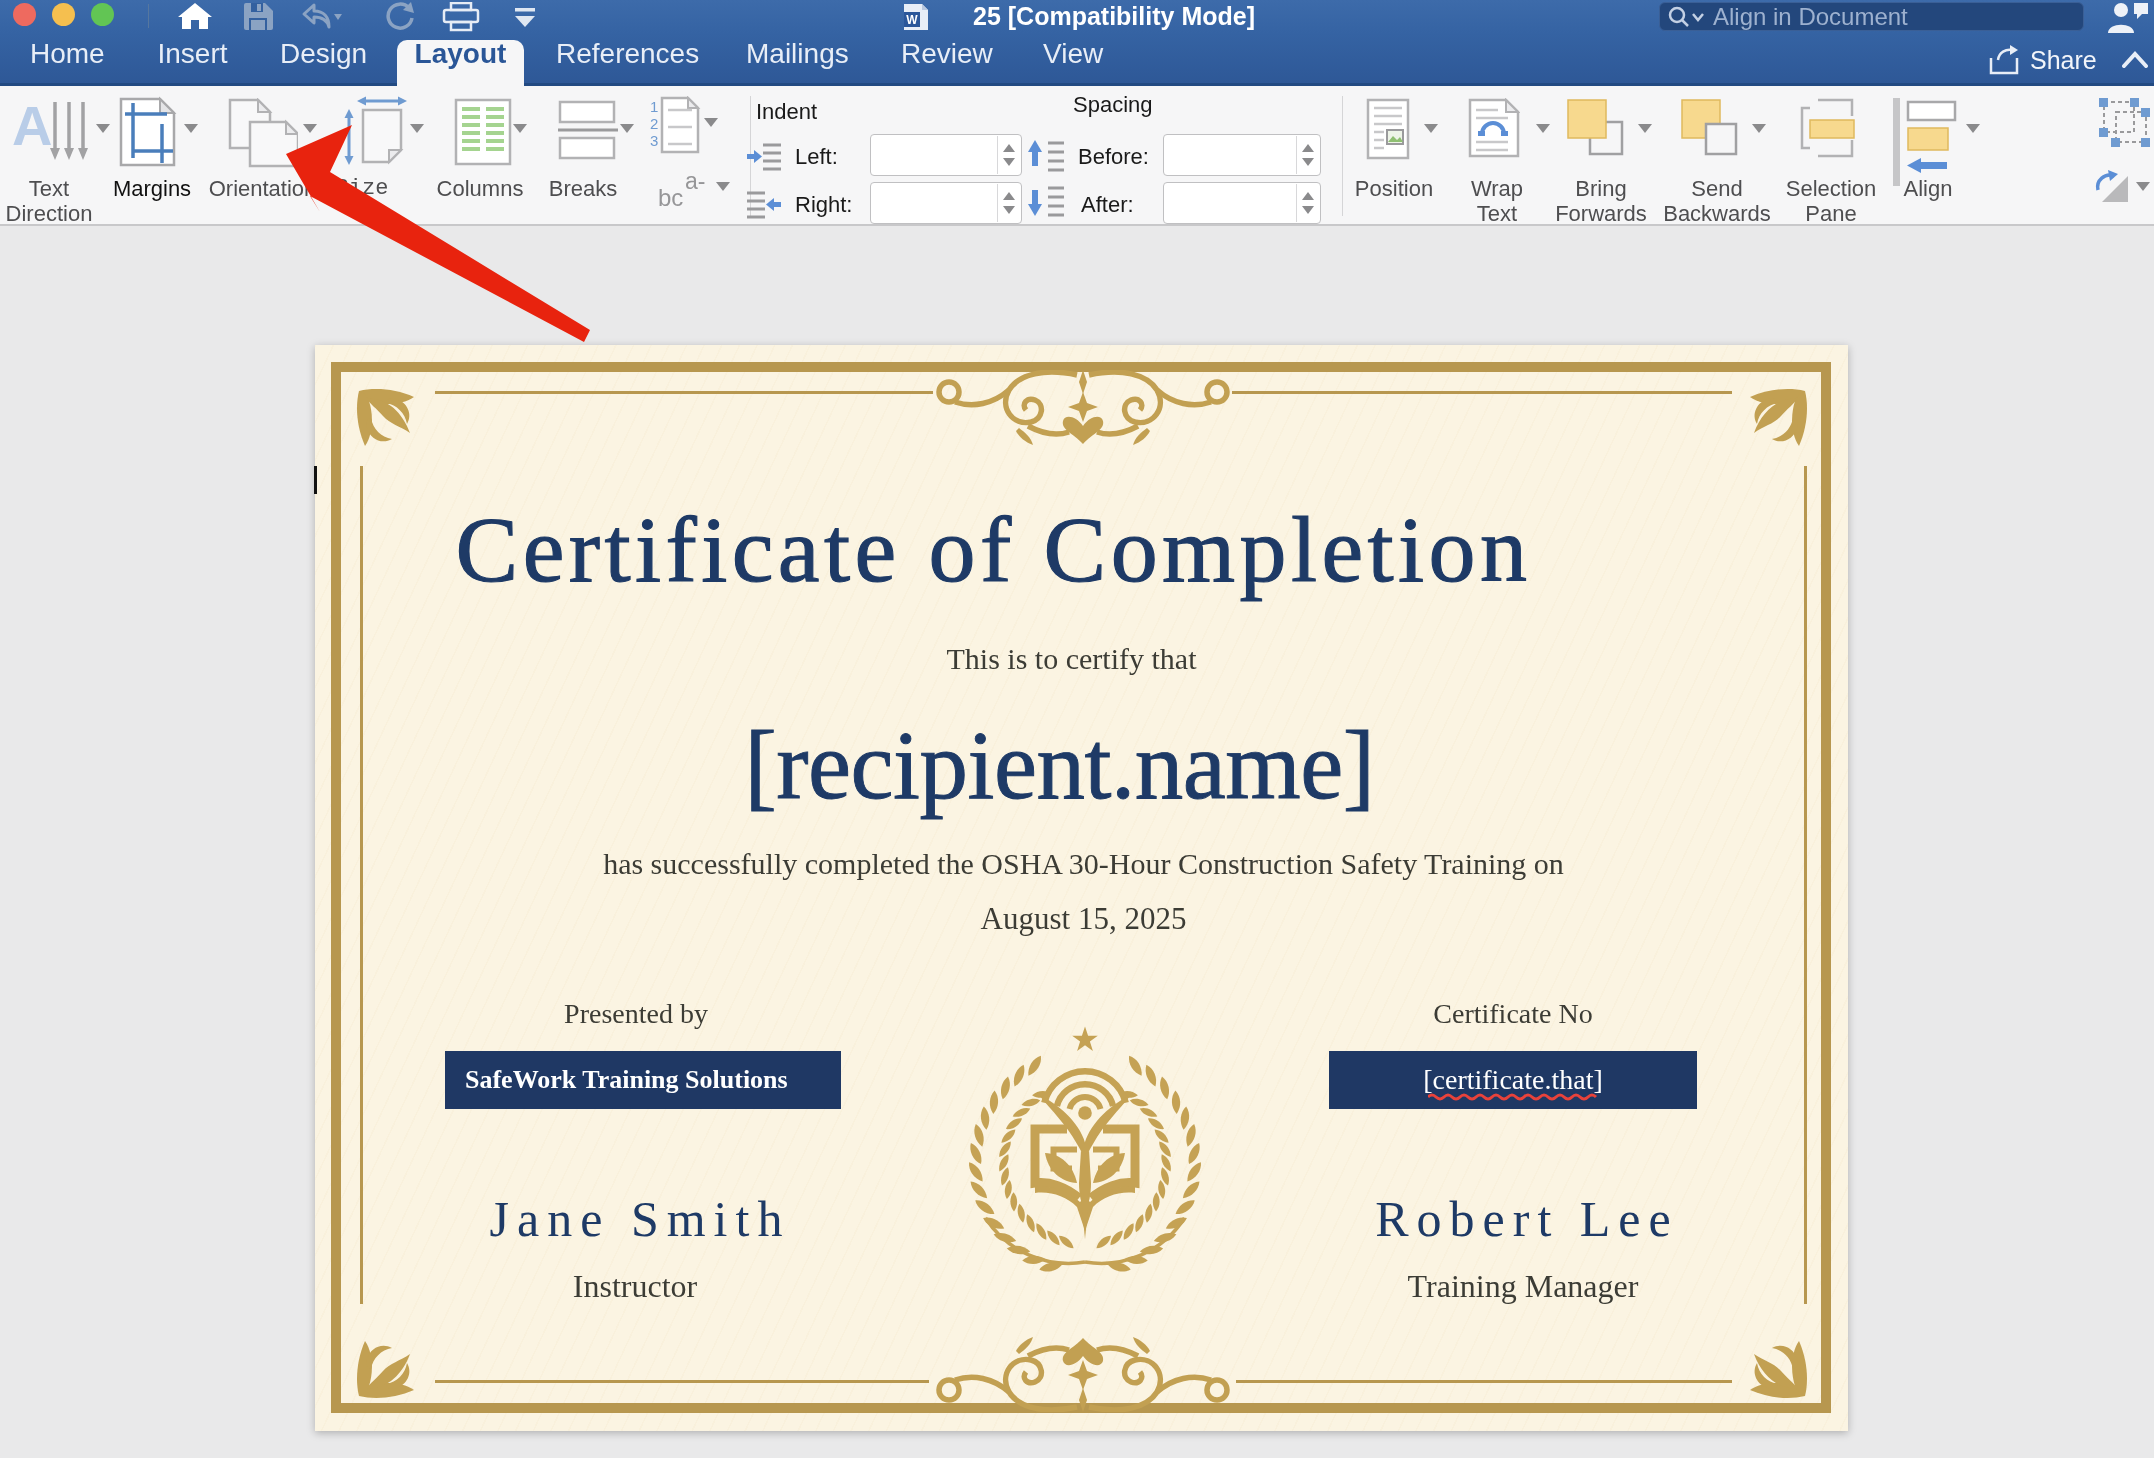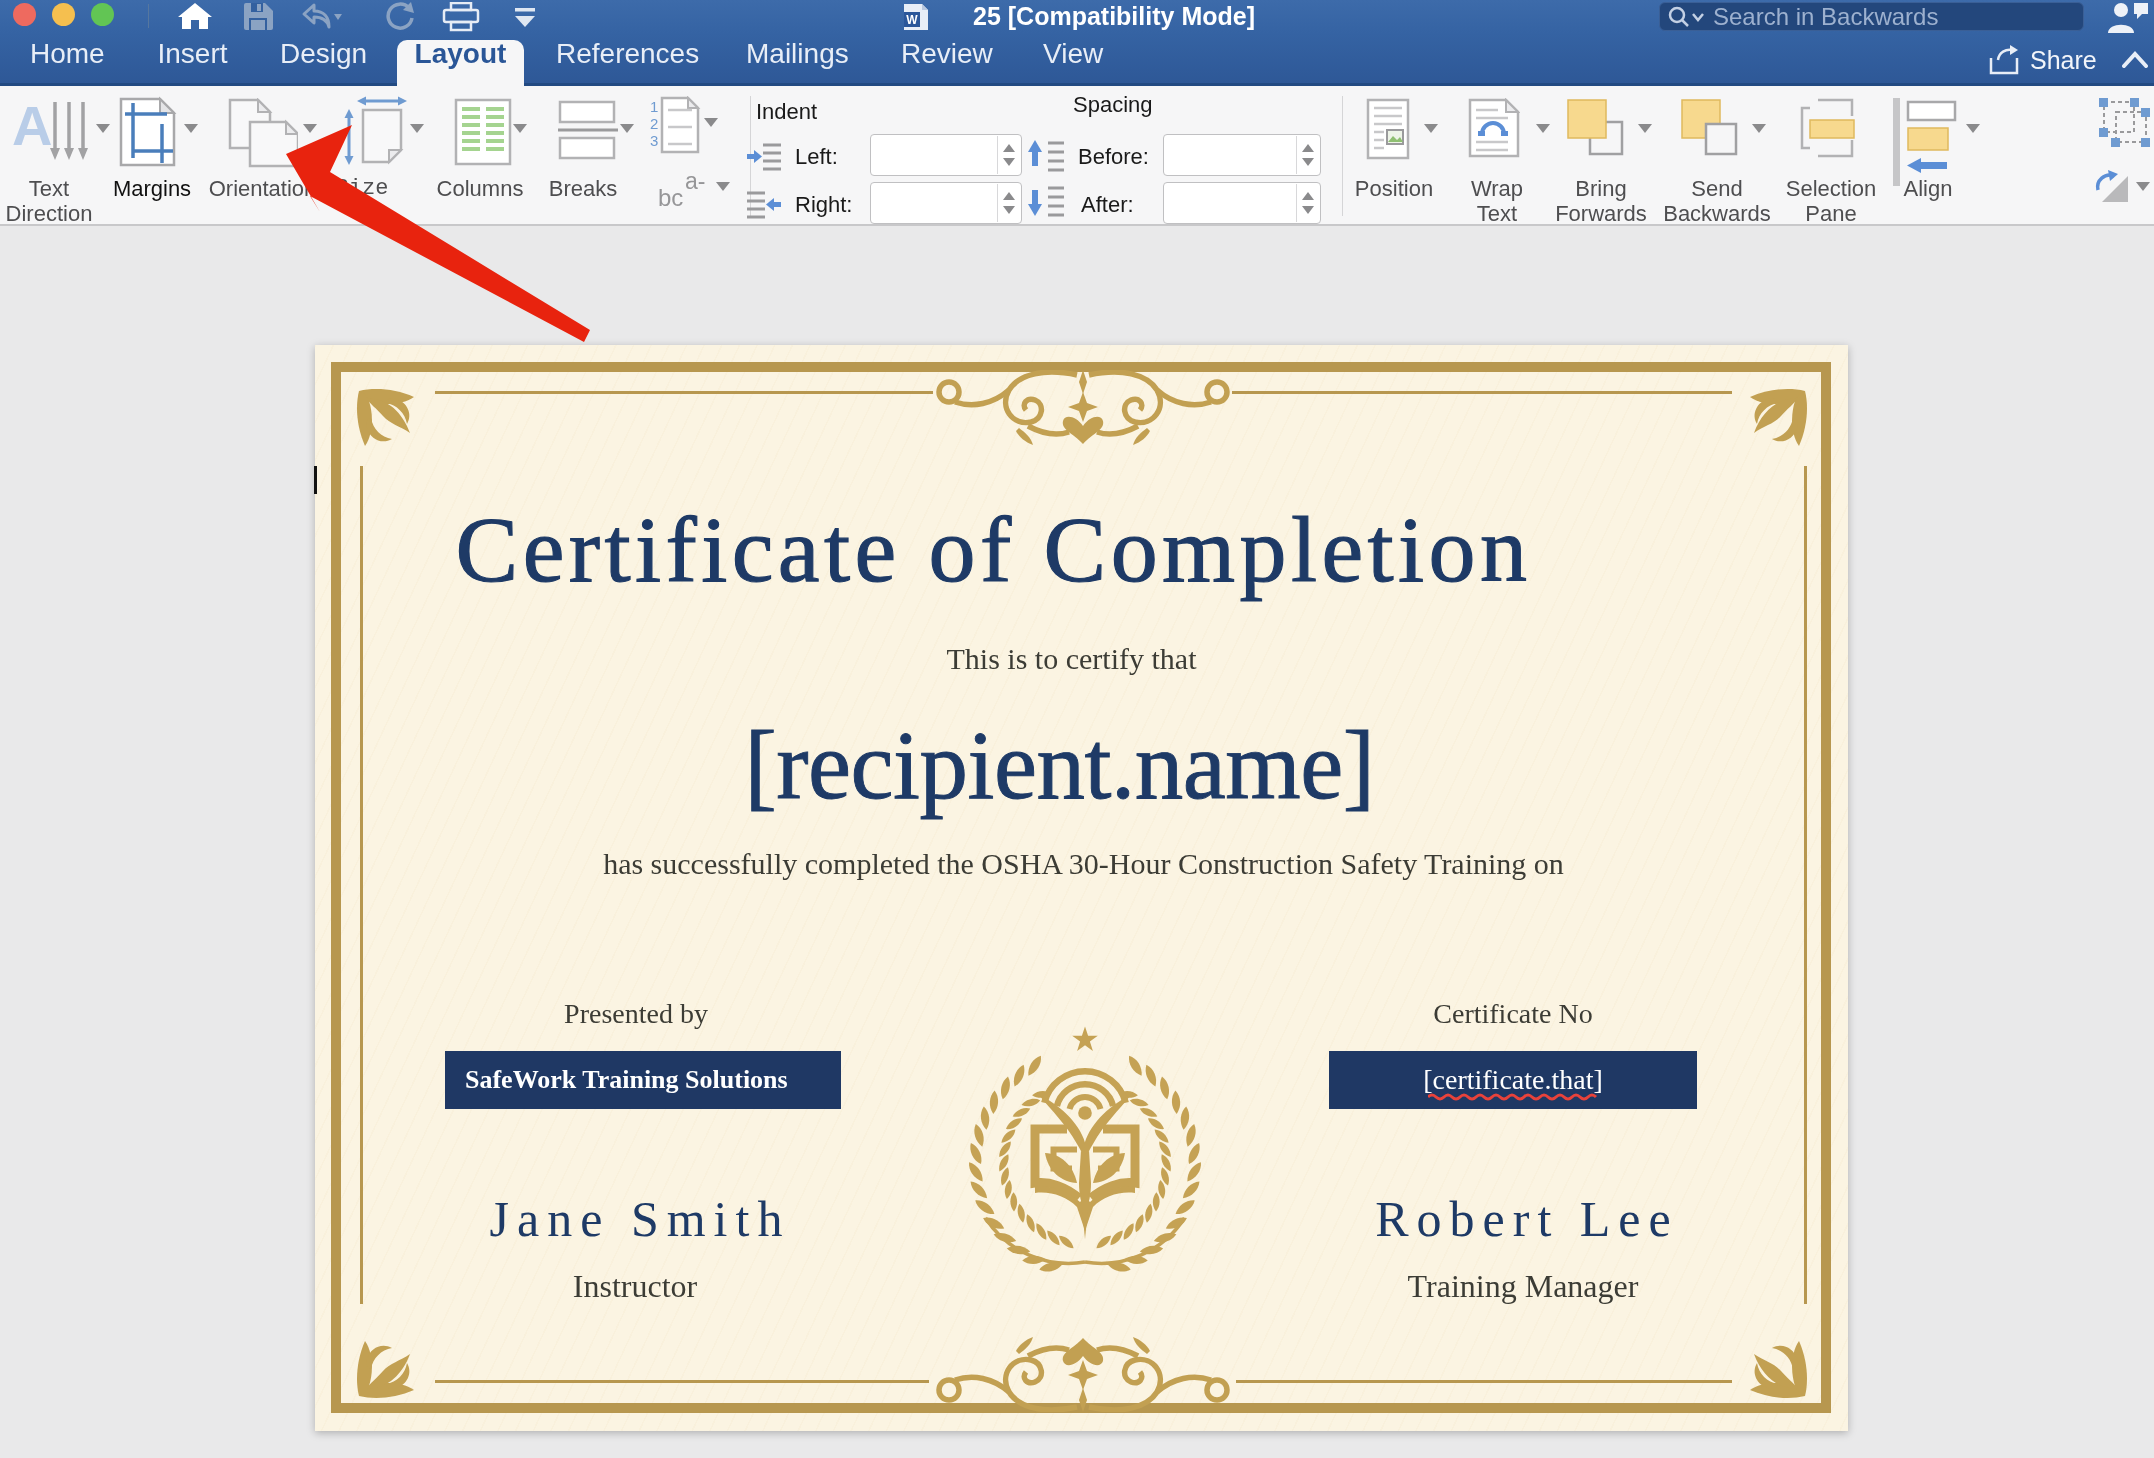--- a/index.html
+++ b/index.html
@@ -84,21 +84,21 @@
   <text x="9" y="21" font-size="12" font-weight="bold" fill="#fff" text-anchor="middle">W</text>
 </svg>
 <div class="abs" style="left:614px;top:0px;width:1000px;height:32px;line-height:32px;text-align:center;color:#ffffff;font-size:25px;font-weight:bold;">25 [Compatibility Mode]</div>
 
 <div class="abs" style="left:1659px;top:2px;width:425px;height:29px;background:#23477c;border:1px solid #3a5f96;border-radius:6px;box-sizing:border-box;"></div>
 <svg class="abs" style="left:1668px;top:6px" width="36" height="22" viewBox="0 0 36 22">
   <circle cx="9" cy="9" r="7" fill="none" stroke="#c3d0e4" stroke-width="2.5"></circle>
   <line x1="14" y1="14" x2="20" y2="20" stroke="#c3d0e4" stroke-width="2.5"></line>
   <path d="M25 8 l5 6 l5 -6" fill="none" stroke="#c3d0e4" stroke-width="2.5"></path>
 </svg>
-<div class="abs" style="left:1713px;top:2px;height:29px;line-height:29px;color:#9db1cf;font-size:24px;">Search in Backwards</div>
+<div class="abs" style="left:1713px;top:2px;height:29px;line-height:29px;color:#9db1cf;font-size:24px;">Align in Document</div>
 
 <svg class="abs" style="left:2104px;top:1px" width="46" height="32" viewBox="0 0 46 32">
   <circle cx="17" cy="9" r="7" fill="#eef2f8"></circle>
   <path d="M4 32 C4 21 30 21 30 32 Z" fill="#eef2f8"></path>
   <path d="M30 2 h14 v11 h-6 l-5 5 v-5 h-3 z" fill="#eef2f8"></path>
 </svg>
 
 <div id="tab-layout-bg" class="abs"></div>
 <div class="abs tabtxt" style="left:30px;width:73px;text-align:center;">Home</div>
 <div class="abs tabtxt" style="left:141px;width:103px;text-align:center;">Insert</div>
@@ -545,20 +545,21 @@
 
 </svg>
 <svg class="abs" style="left:1113px;top:746px;z-index:6" width="170" height="12" viewBox="0 0 170 12">
 <path d="M0 6 Q 4 2 8 6 Q 12 10 16 6 Q 20 2 24 6 Q 28 10 32 6 Q 36 2 40 6 Q 44 10 48 6 Q 52 2 56 6 Q 60 10 64 6 Q 68 2 72 6 Q 76 10 80 6 Q 84 2 88 6 Q 92 10 96 6 Q 100 2 104 6 Q 108 10 112 6 Q 116 2 120 6 Q 124 10 128 6 Q 132 2 136 6 Q 140 10 144 6 Q 148 2 152 6 Q 156 10 160 6 Q 164 2 168 6" fill="none" stroke="#e8423b" stroke-width="3"></path>
 </svg>
 
     <div class="abs serif cert-center" style="left:-88px;top:150px;font-size:94px;letter-spacing:4.4px;color:#1e3a66;-webkit-text-stroke:1.1px #1e3a66;">Certificate of Completion</div>
     <div class="abs serif cert-center" style="left:-10px;top:297px;font-size:30px;color:#3c3c35;">This is to certify that</div>
     <div class="abs serif cert-center" style="left:-22px;top:365px;font-size:97px;letter-spacing:-0.5px;color:#1e3a66;-webkit-text-stroke:0.9px #1e3a66;">[recipient.name]</div>
     <div class="abs serif cert-center" style="left:2px;top:502px;font-size:30px;color:#3c3c35;">has successfully completed the OSHA 30-Hour Construction Safety Training on</div>
+    <div class="abs serif cert-center" style="left:2px;top:556px;font-size:31px;color:#3c3c35;">August 15, 2025</div>
     <div class="abs serif" style="left:131px;top:653px;width:380px;text-align:center;font-size:28px;color:#3c3c35;">Presented by</div>
     <div class="abs serif" style="left:1008px;top:653px;width:380px;text-align:center;font-size:28px;color:#3c3c35;">Certificate No</div>
     <div class="abs" style="left:130px;top:706px;width:396px;height:58px;background:#1f3864;"></div>
     <div class="abs" style="left:1014px;top:706px;width:368px;height:58px;background:#1f3864;"></div>
     <div class="abs serif" style="left:150px;top:706px;width:376px;height:58px;line-height:58px;text-align:left;font-size:26px;font-weight:bold;color:#fff;">SafeWork Training Solutions</div>
     <div class="abs serif" style="left:1014px;top:706px;width:368px;height:58px;line-height:58px;text-align:center;font-size:28px;color:#fff;">[certificate.that]</div>
     <div class="abs serif" style="left:125px;top:845px;width:400px;text-align:center;font-size:50px;letter-spacing:8px;color:#1e3a66;">Jane Smith</div>
     <div class="abs serif" style="left:1012px;top:845px;width:400px;text-align:center;font-size:50px;letter-spacing:8px;color:#1e3a66;">Robert Lee</div>
     <div class="abs serif" style="left:120px;top:923px;width:400px;text-align:center;font-size:32px;color:#3c3c35;">Instructor</div>
     <div class="abs serif" style="left:1008px;top:923px;width:400px;text-align:center;font-size:32px;color:#3c3c35;">Training Manager</div>

